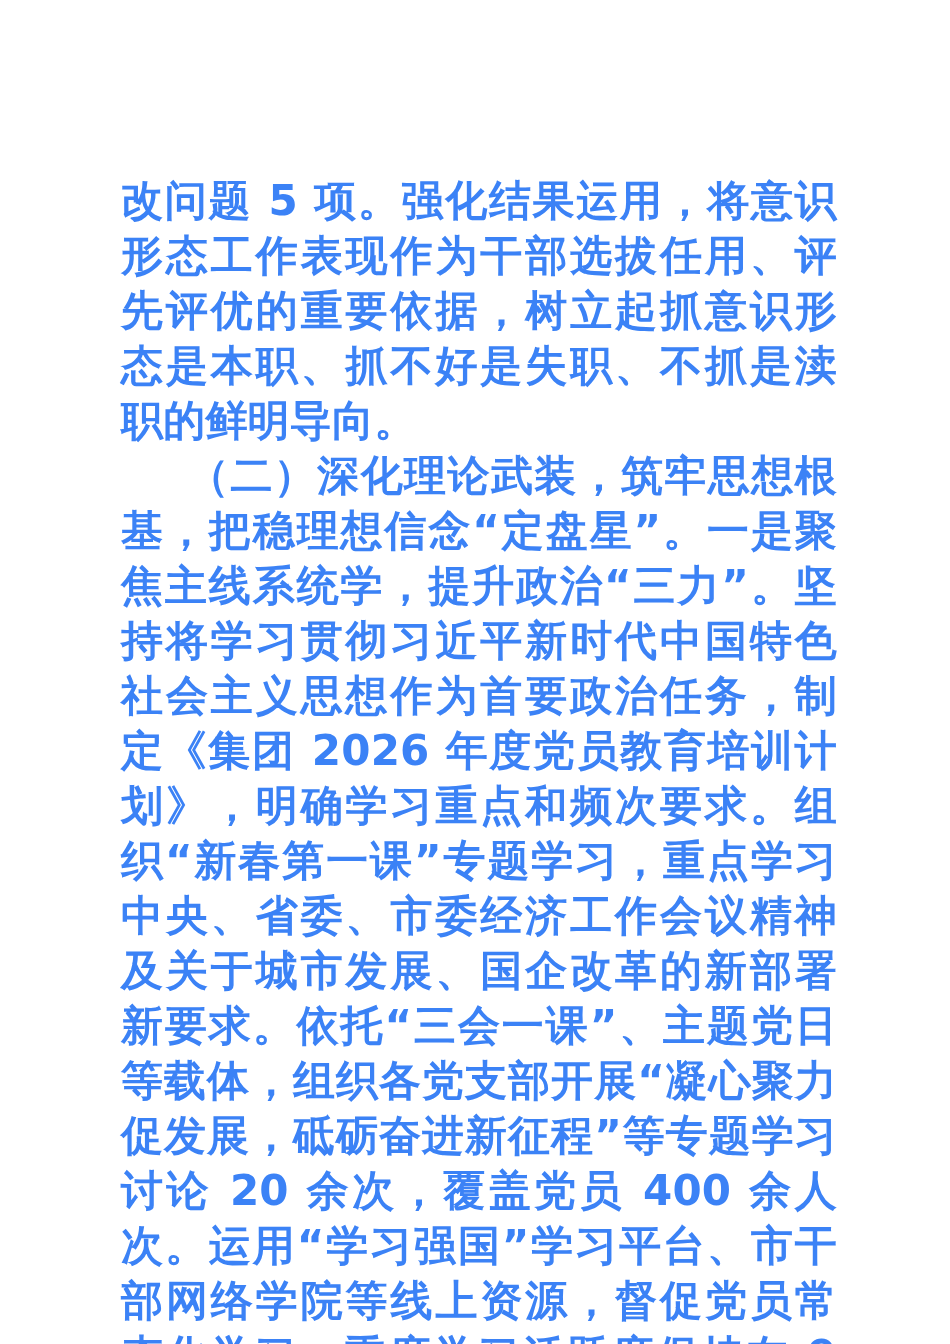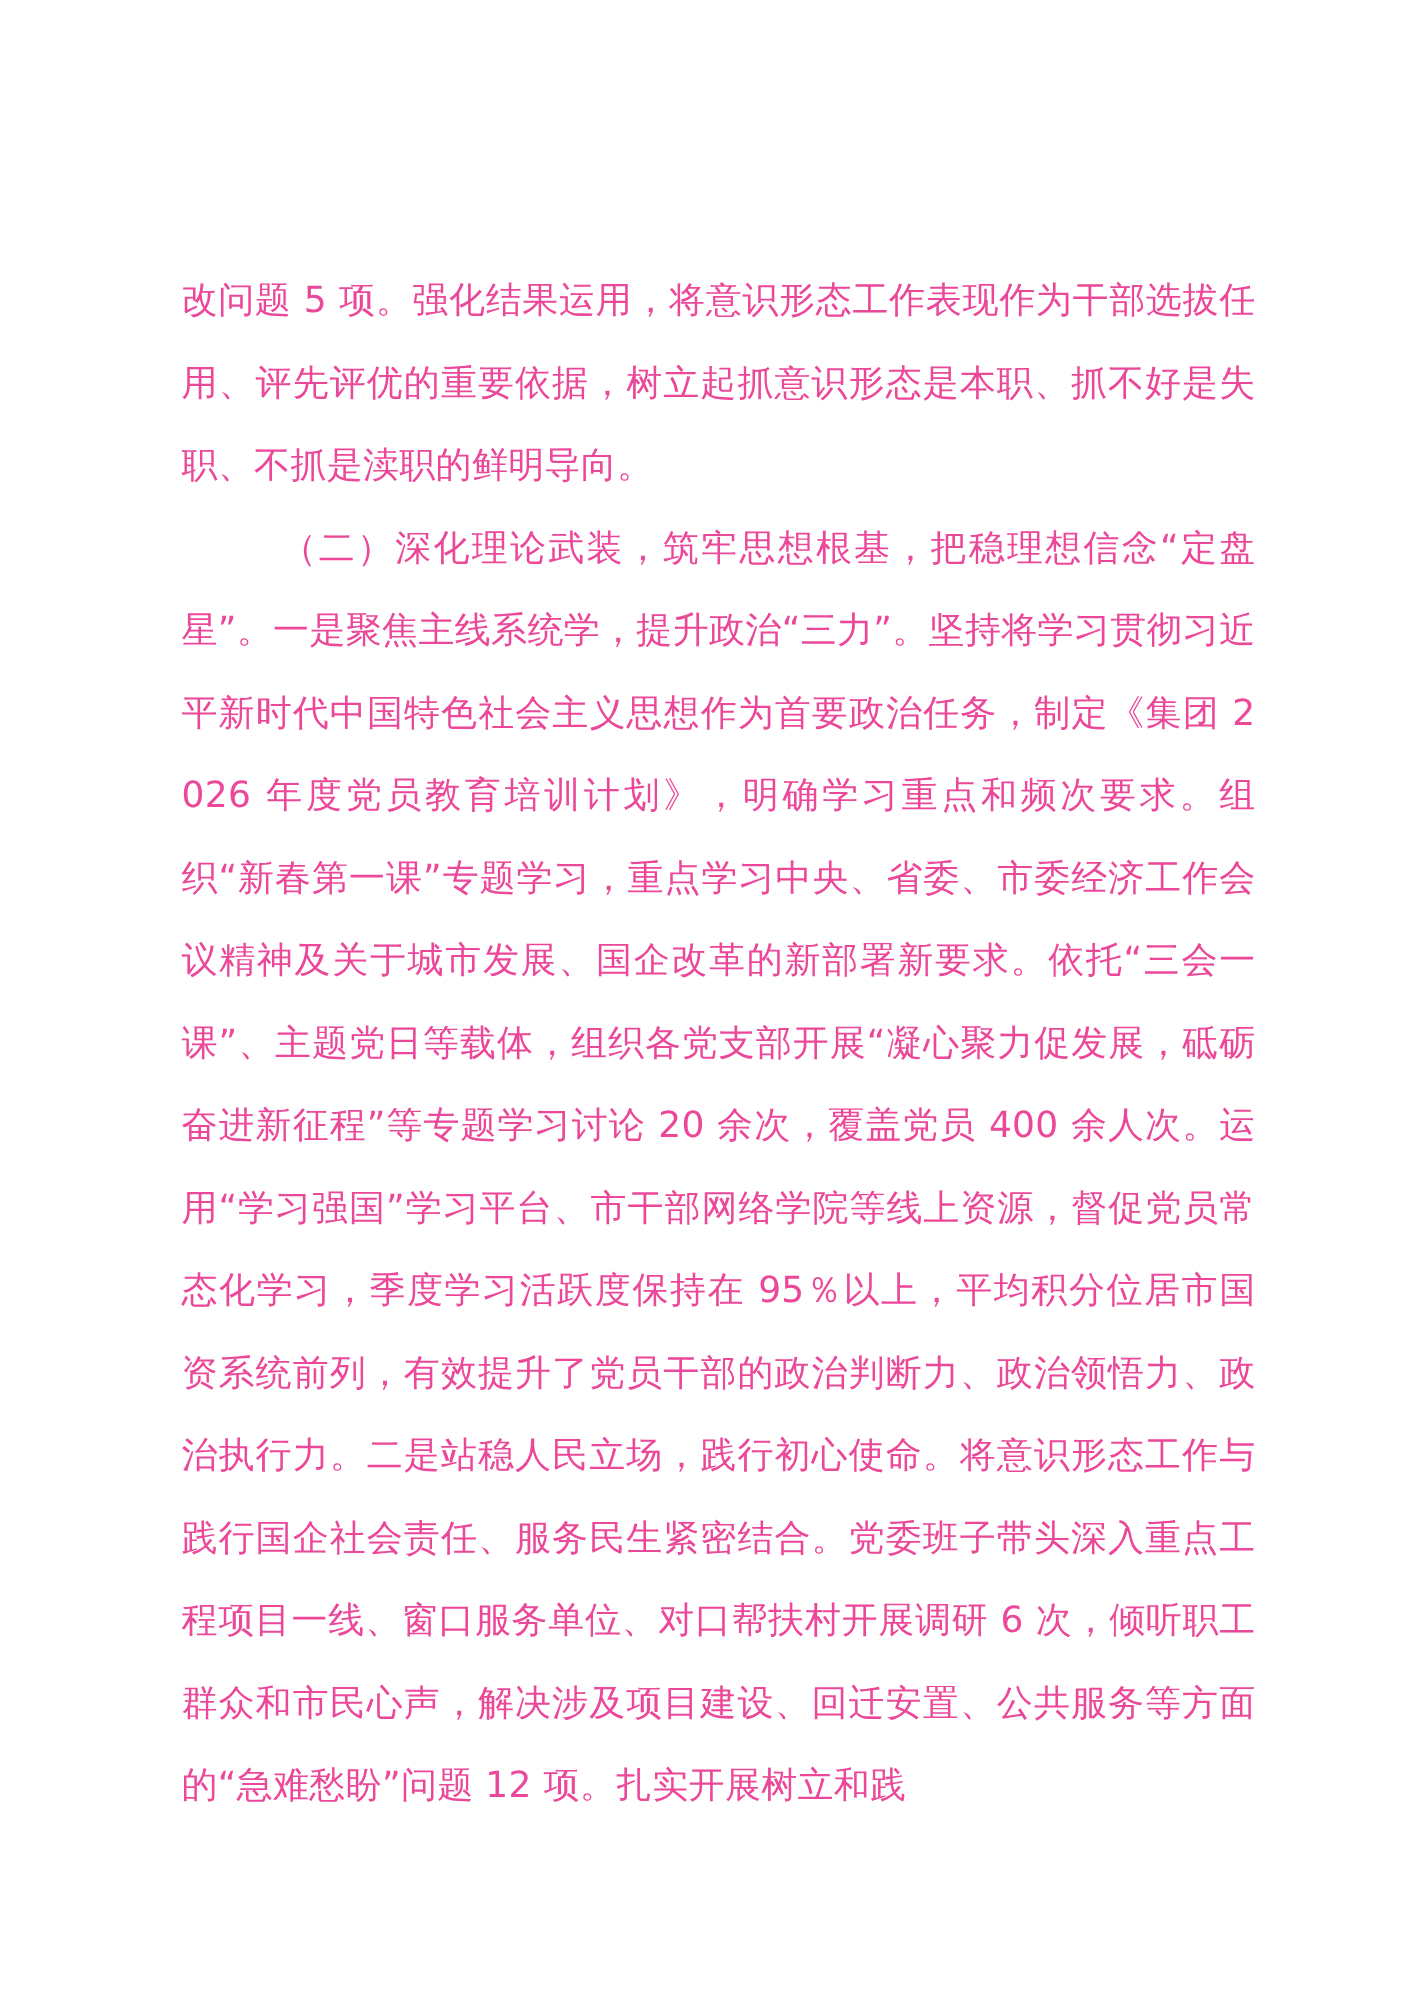--- a/index.html
+++ b/index.html
@@ -18,27 +18,27 @@
   }
   .text-body {
     position: absolute;
     left: 121px;
     top: 173px;
     width: 716px;
   }
   .para {
     margin: 0;
     padding: 0;
-    font-size: 24px;
+    font-size: 42px;
     line-height: 55px;
-    color: #ec4899;
+    color: #3b82f6;
     text-align: justify;
     text-justify: inter-ideograph;
     letter-spacing: 0.2px;
-    font-weight: 400;
+    font-weight: 700;
     text-align-last: left;
     word-break: break-all;
   }
   .para.indent {
     text-indent: 66px;
   }
   .para + .para {
     margin-top: 0;
   }
 </style>

